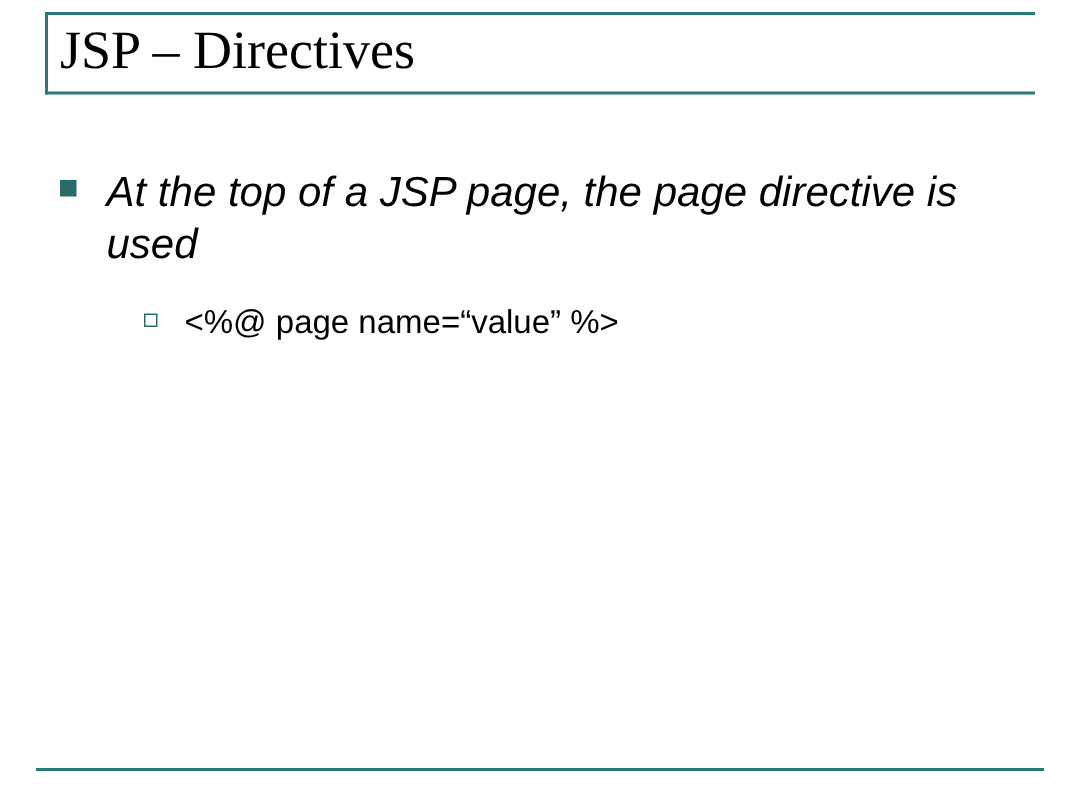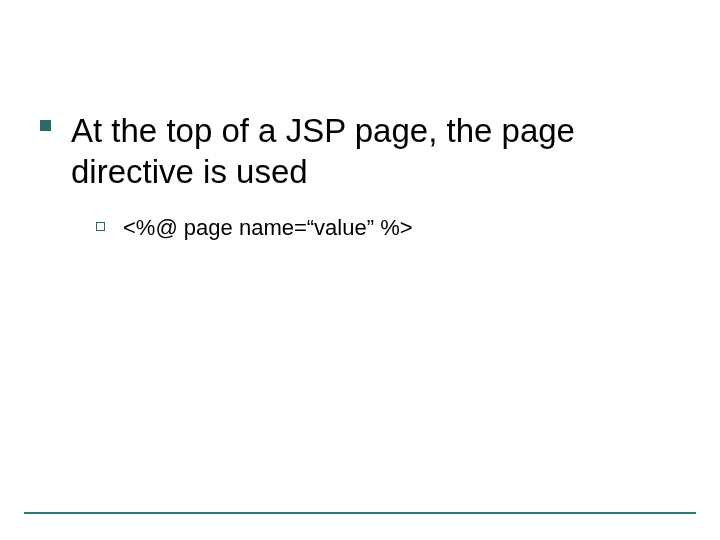--- a/index.html
+++ b/index.html
@@ -49,22 +49,23 @@
   }
   .bullet-sq-filled {
     flex: 0 0 auto;
     width: 11px;
     height: 11px;
     background: #2a6a68;
     margin-top: 10px;
     margin-right: 20px;
   }
   .lvl1-text {
-    font-size: 33px;
+    font-size: 28px;
     line-height: 1.25;
+    font-style: italic;
   }
   .lvl2 {
     display: flex;
     align-items: flex-start;
     margin-left: 56px;
     margin-top: 21px;
   }
   .bullet-sq-outline {
     flex: 0 0 auto;
     width: 9px;
@@ -85,20 +86,23 @@
     bottom: 26px;
     height: 0;
     border-top: 2px solid #2a7a78;
   }
 </style>
 </head>
 <body>
 
 <div class="slide">
 
+  <div class="title-wrap">
+    <div class="title">JSP – Directives</div>
+  </div>
 
   <div class="body">
 
     <div class="lvl1">
       <span class="bullet-sq-filled"></span>
       <span class="lvl1-text">At the top of a JSP page, the page directive is used</span>
     </div>
 
     <div class="lvl2">
       <span class="bullet-sq-outline"></span>

